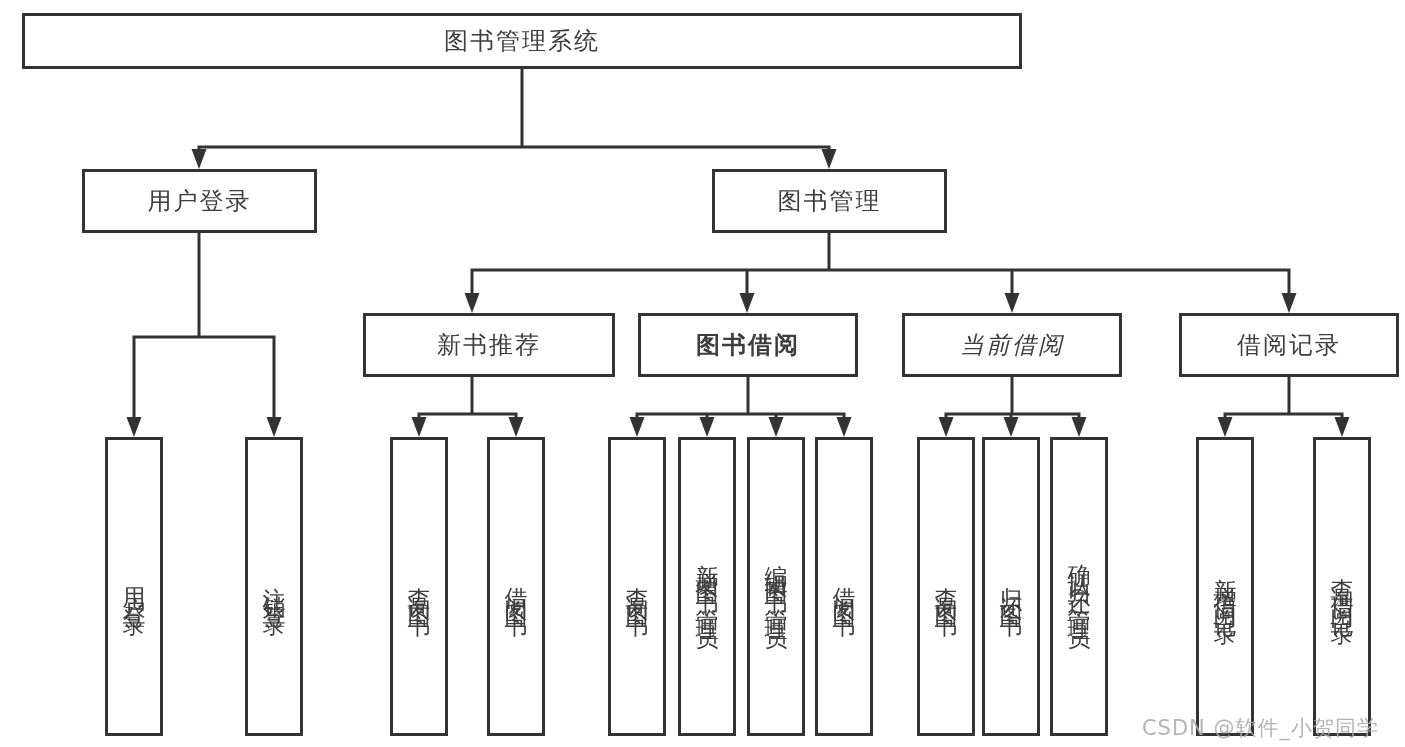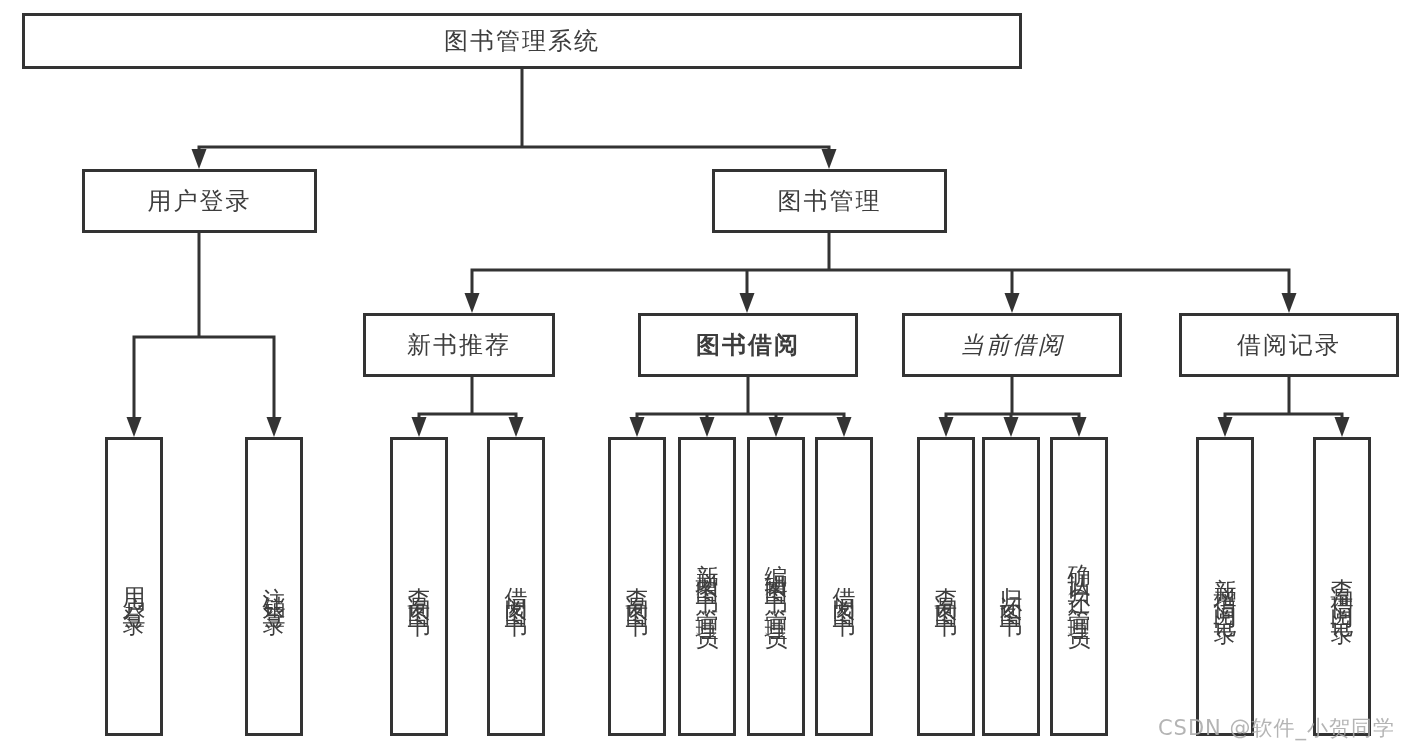--- a/index.html
+++ b/index.html
@@ -24,21 +24,21 @@
   .leaf {
     writing-mode:vertical-rl;
     text-orientation:mixed;
     font-size:23px;
     letter-spacing:9px;
     white-space:normal;
     line-height:1;
   }
   .watermark {
     position:absolute; z-index:5;
-    right:10px; bottom:5px;
+    right:26px; bottom:5px;
     font-size:21px;
     color:rgba(172,172,172,0.9);
     letter-spacing:1px;
   }
 </style>
 </head>
 <body>
 
 <div class="canvas">
 
@@ -71,21 +71,21 @@
       <polygon points="1217.5,417 1232.5,417 1225,437"></polygon>
       <polygon points="1334.5,417 1349.5,417 1342,437"></polygon>
     </g>
   </svg>
 
   <div class="box" style="left:22px; top:13px; width:1000px; height:56px;">图书管理系统</div>
 
   <div class="box" style="left:82px; top:169px; width:235px; height:64px;">用户登录</div>
   <div class="box" style="left:712px; top:169px; width:235px; height:64px;font-family:Liberation Serif, serif;">图书管理</div>
 
-  <div class="box" style="left:363px; top:313px; width:192px; height:64px;">新书推荐</div>
+  <div class="box" style="left:363px; top:313px; width:252px; height:64px;">新书推荐</div>
   <div class="box" style="left:638px; top:313px; width:220px; height:64px;font-weight:bold;">图书借阅</div>
   <div class="box" style="left:902px; top:313px; width:220px; height:64px;font-style:italic;">当前借阅</div>
   <div class="box" style="left:1179px; top:313px; width:220px; height:64px;">借阅记录</div>
 
   <div class="box leaf" style="left:105px; top:437px; width:58px; height:299px;">用户登录</div>
   <div class="box leaf" style="left:245px; top:437px; width:58px; height:299px;">注销登录</div>
 
   <div class="box leaf" style="left:390px; top:437px; width:58px; height:299px;">查询图书</div>
   <div class="box leaf" style="left:487px; top:437px; width:58px; height:299px;">借阅图书</div>
 

